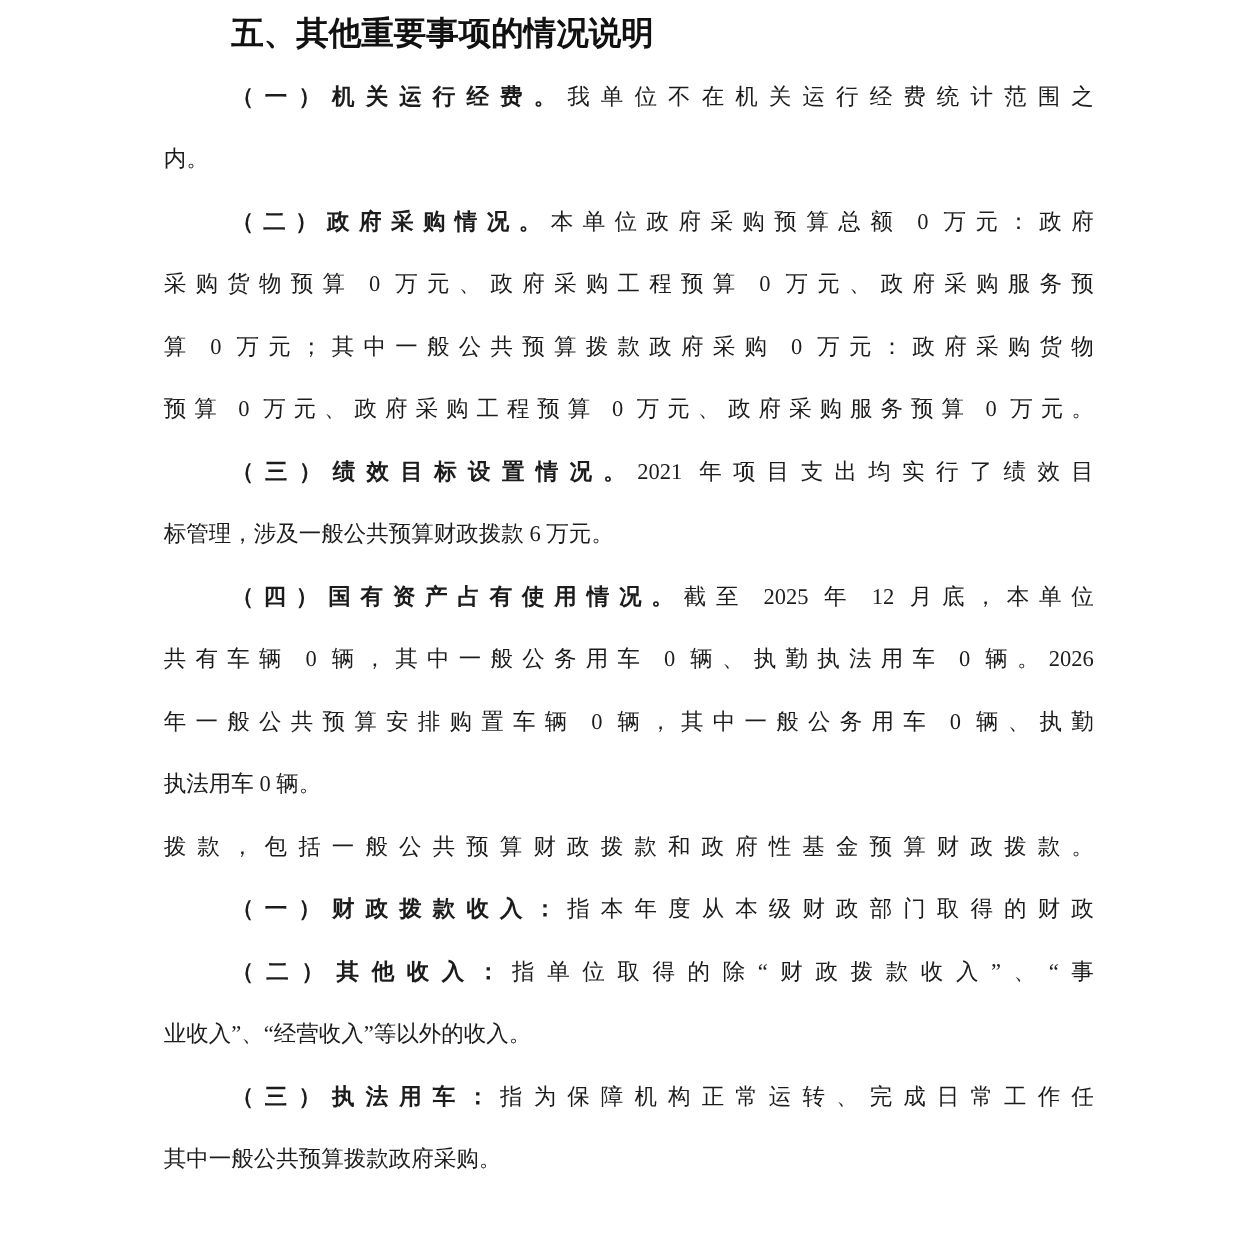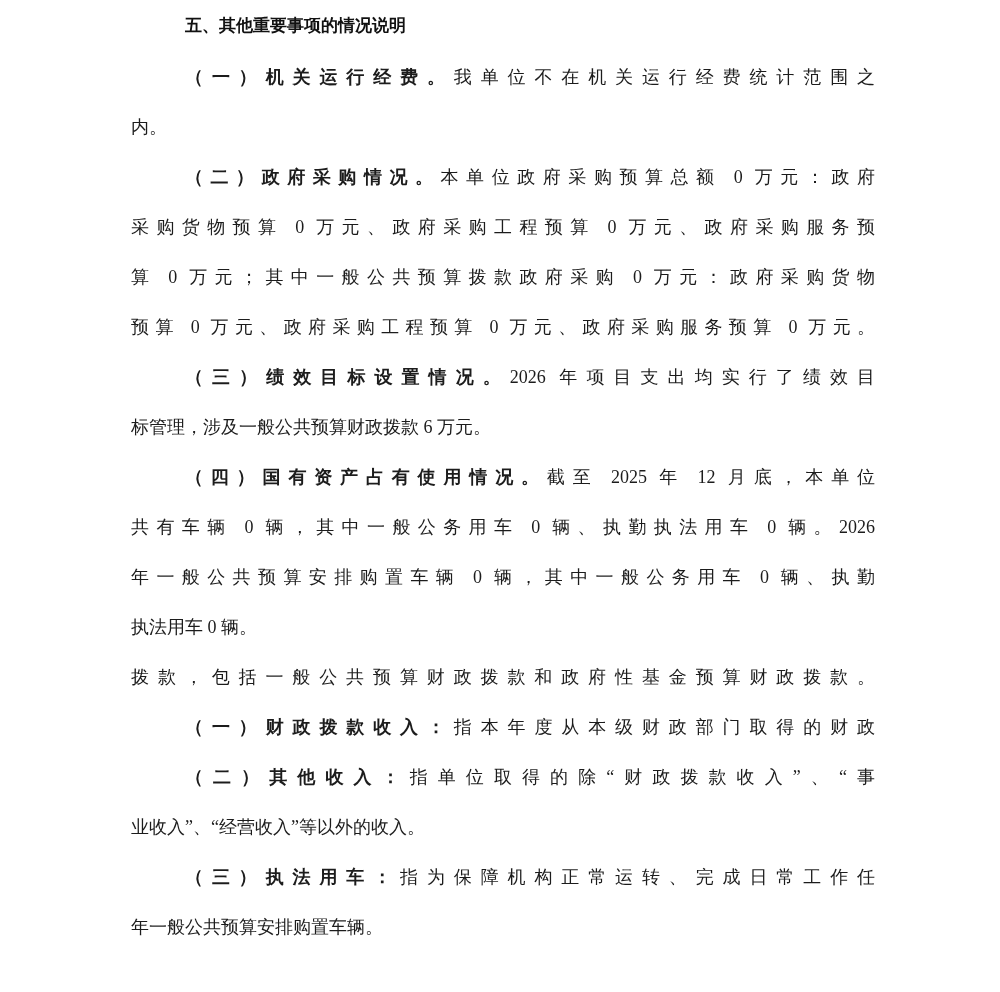--- a/index.html
+++ b/index.html
@@ -25,23 +25,23 @@
   .line {
     height: 50px;
     line-height: 50px;
     font-size: 18px;
     color: #1c1c1c;
     font-family: "Liberation Serif", "DejaVu Serif", serif;
     white-space: normal;
     overflow: visible;
   }
   .line.heading {
-    font-family: Liberation Mono, monospace;
+    font-family: Liberation Serif, serif;
     font-weight: 700;
-    font-size: 17px;
+    font-size: 26px;
     color: #111111;
   }
   .line.indent {
     text-indent: 54px;
   }
   .line.justify {
     text-align: justify;
     text-align-last: justify;
   }
   .bold-term {
@@ -53,26 +53,26 @@
 
 <div class="page">
   <div class="doc">
       <div class="line heading indent">五、其他重要事项的情况说明</div>
       <div class="line indent justify"><span class="bold-term">（一）机关运行经费。</span><span>我单位不在机关运行经费统计范围之</span></div>
       <div class="line"><span>内。</span></div>
       <div class="line indent justify"><span class="bold-term">（二）政府采购情况。</span><span>本单位政府采购预算总额 0 万元：政府</span></div>
       <div class="line justify"><span>采购货物预算 0 万元、政府采购工程预算 0 万元、政府采购服务预</span></div>
       <div class="line justify"><span>算 0 万元；其中一般公共预算拨款政府采购 0 万元：政府采购货物</span></div>
       <div class="line justify"><span>预算 0 万元、政府采购工程预算 0 万元、政府采购服务预算 0 万元。</span></div>
-      <div class="line indent justify"><span class="bold-term">（三）绩效目标设置情况。</span><span>2026 年项目支出均实行了绩效目</span></div>
+      <div class="line indent justify"><span class="bold-term">（三）绩效目标设置情况。</span><span>2021 年项目支出均实行了绩效目</span></div>
       <div class="line"><span>标管理，涉及一般公共预算财政拨款 6 万元。</span></div>
       <div class="line indent justify"><span class="bold-term">（四）国有资产占有使用情况。</span><span>截至 2025 年 12 月底，本单位</span></div>
       <div class="line justify"><span>共有车辆 0 辆，其中一般公务用车 0 辆、执勤执法用车 0 辆。2026</span></div>
       <div class="line justify"><span>年一般公共预算安排购置车辆 0 辆，其中一般公务用车 0 辆、执勤</span></div>
       <div class="line"><span>执法用车 0 辆。</span></div>
       <div class="line justify"><span>拨款，包括一般公共预算财政拨款和政府性基金预算财政拨款。</span></div>
       <div class="line indent justify"><span class="bold-term">（一）财政拨款收入：</span><span>指本年度从本级财政部门取得的财政</span></div>
       <div class="line indent justify"><span class="bold-term">（二）其他收入：</span><span>指单位取得的除“财政拨款收入”、“事</span></div>
       <div class="line"><span>业收入”、“经营收入”等以外的收入。</span></div>
       <div class="line indent justify"><span class="bold-term">（三）执法用车：</span><span>指为保障机构正常运转、完成日常工作任</span></div>
-      <div class="line"><span>年一般公共预算安排购置车辆。</span></div>
+      <div class="line"><span>其中一般公共预算拨款政府采购。</span></div>
     </div>
 </div>
 
 </body></html>

